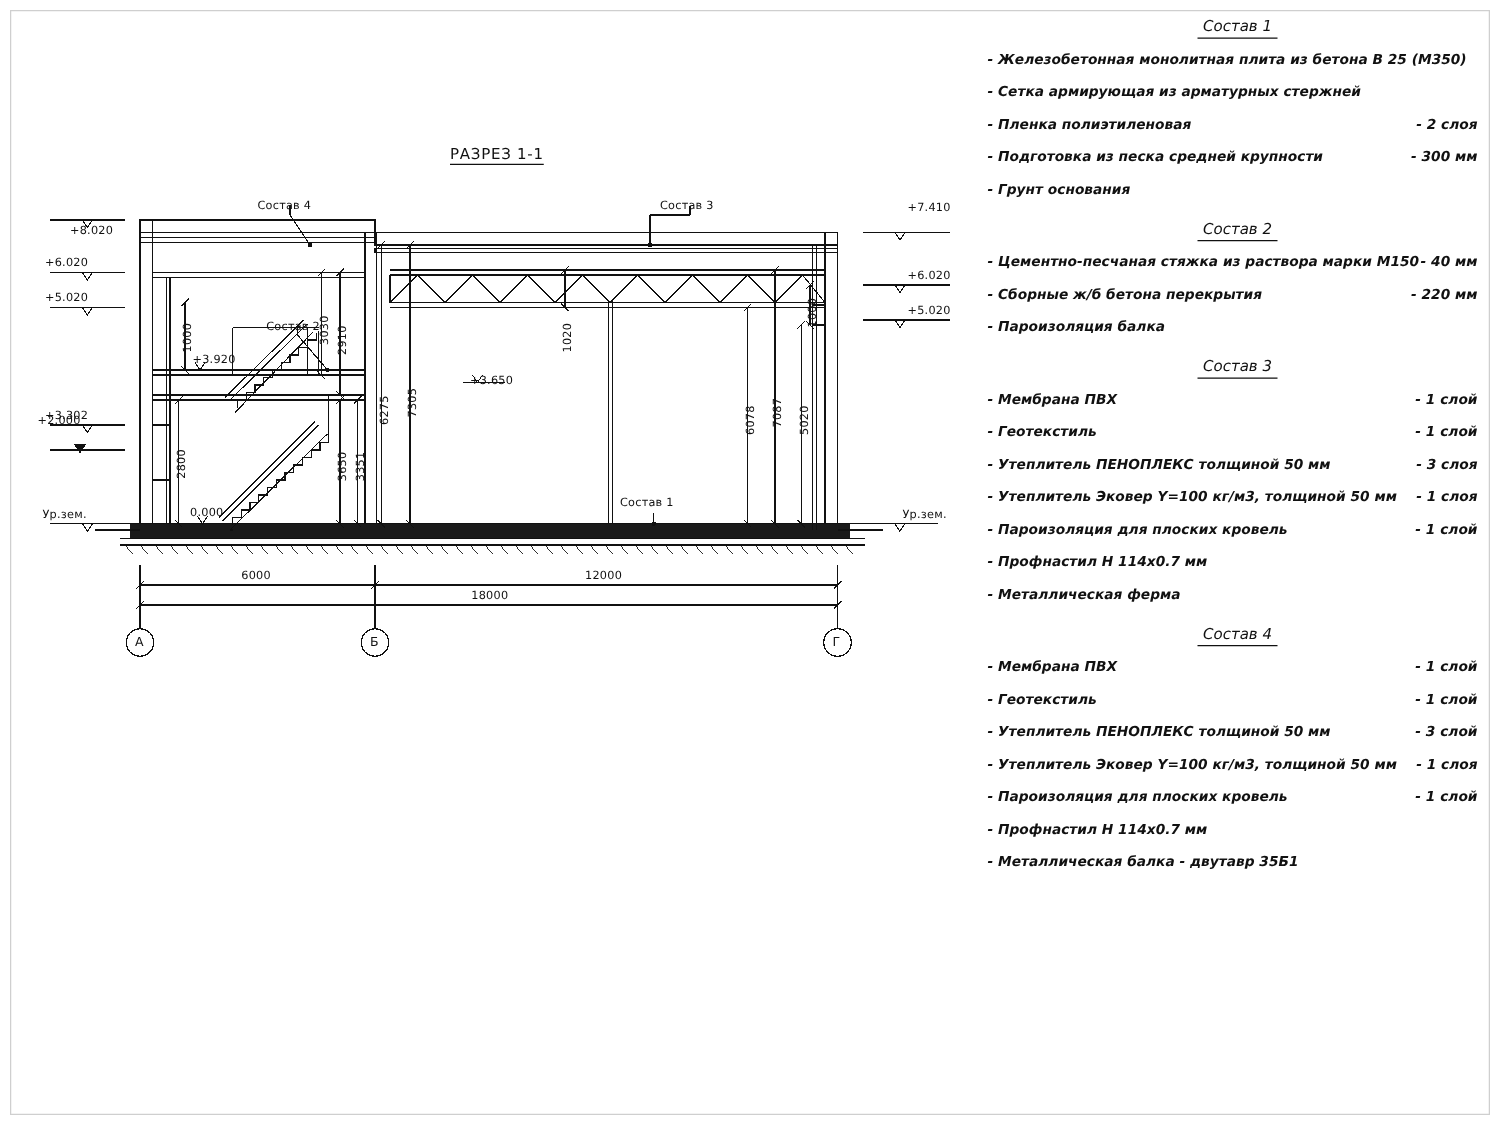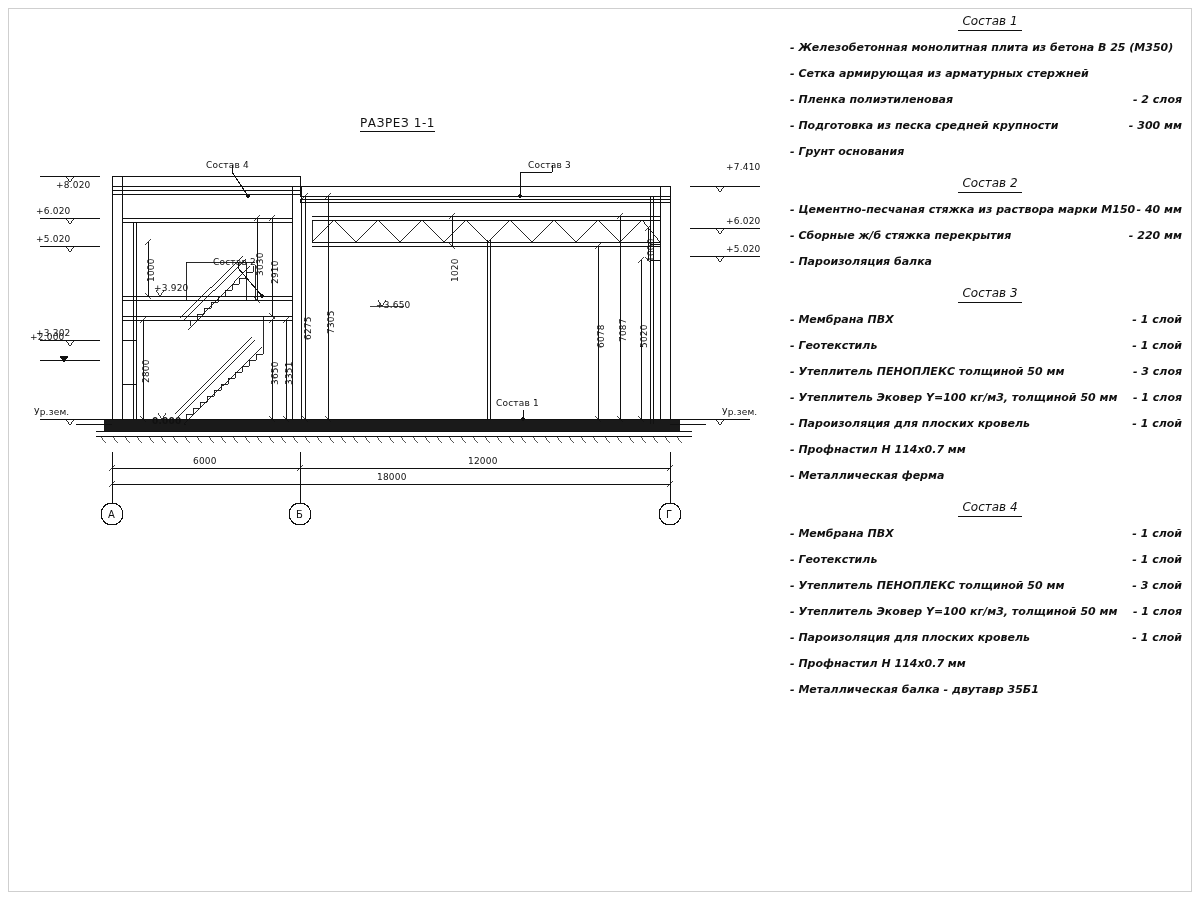--- a/index.html
+++ b/index.html
@@ -302,21 +302,21 @@
     <div class="abs txt" style="left:30px; top:332px;">+2.000</div>
     <div class="abs txt" style="left:34px; top:407px;">Ур.зем.</div>
 
     <div class="abs txt" style="left:726px; top:162px;">+7.410</div>
     <div class="abs txt" style="left:726px; top:216px;">+6.020</div>
     <div class="abs txt" style="left:726px; top:244px;">+5.020</div>
     <div class="abs txt" style="left:722px; top:407px;">Ур.зем.</div>
 
     <div class="abs txt" style="left:154px; top:283px;">+3.920</div>
     <div class="abs txt" style="left:376px; top:300px;">+3.650</div>
-    <div class="abs txt" style="left:152px; top:416px;font-weight:bold;">0.000</div>
+    <div class="abs txt" style="left:152px; top:406px;">0.000</div>
 
     <div class="abs txt rot90" style="left:146px; top:282px;">1000</div>
     <div class="abs txt rot90" style="left:141px; top:383px;">2800</div>
     <div class="abs txt rot90" style="left:255px; top:276px;">3030</div>
     <div class="abs txt rot90" style="left:270px; top:284px;">2910</div>
     <div class="abs txt rot90" style="left:270px; top:385px;">3650</div>
     <div class="abs txt rot90" style="left:284px; top:385px;">3351</div>
     <div class="abs txt rot90" style="left:303px; top:340px;">6275</div>
     <div class="abs txt rot90" style="left:326px; top:334px;">7305</div>
     <div class="abs txt rot90" style="left:450px; top:282px;">1020</div>
@@ -369,21 +369,21 @@
 
     <div class="spec-block">
       <div class="spec-head">
         <span>Состав 2</span>
       </div>
       <div class="spec-row">
         <span class="lbl">- Цементно-песчаная стяжка из раствора марки М150</span>
         <span class="val">- 40 мм</span>
       </div>
       <div class="spec-row">
-        <span class="lbl">- Сборные ж/б стяжка перекрытия</span>
+        <span class="lbl">- Сборные ж/б бетона перекрытия</span>
         <span class="val">- 220 мм</span>
       </div>
       <div class="spec-row">
         <span class="lbl">- Пароизоляция балка</span>
         <span class="val"></span>
       </div>
     </div>
 
     <div class="spec-block">
       <div class="spec-head">

